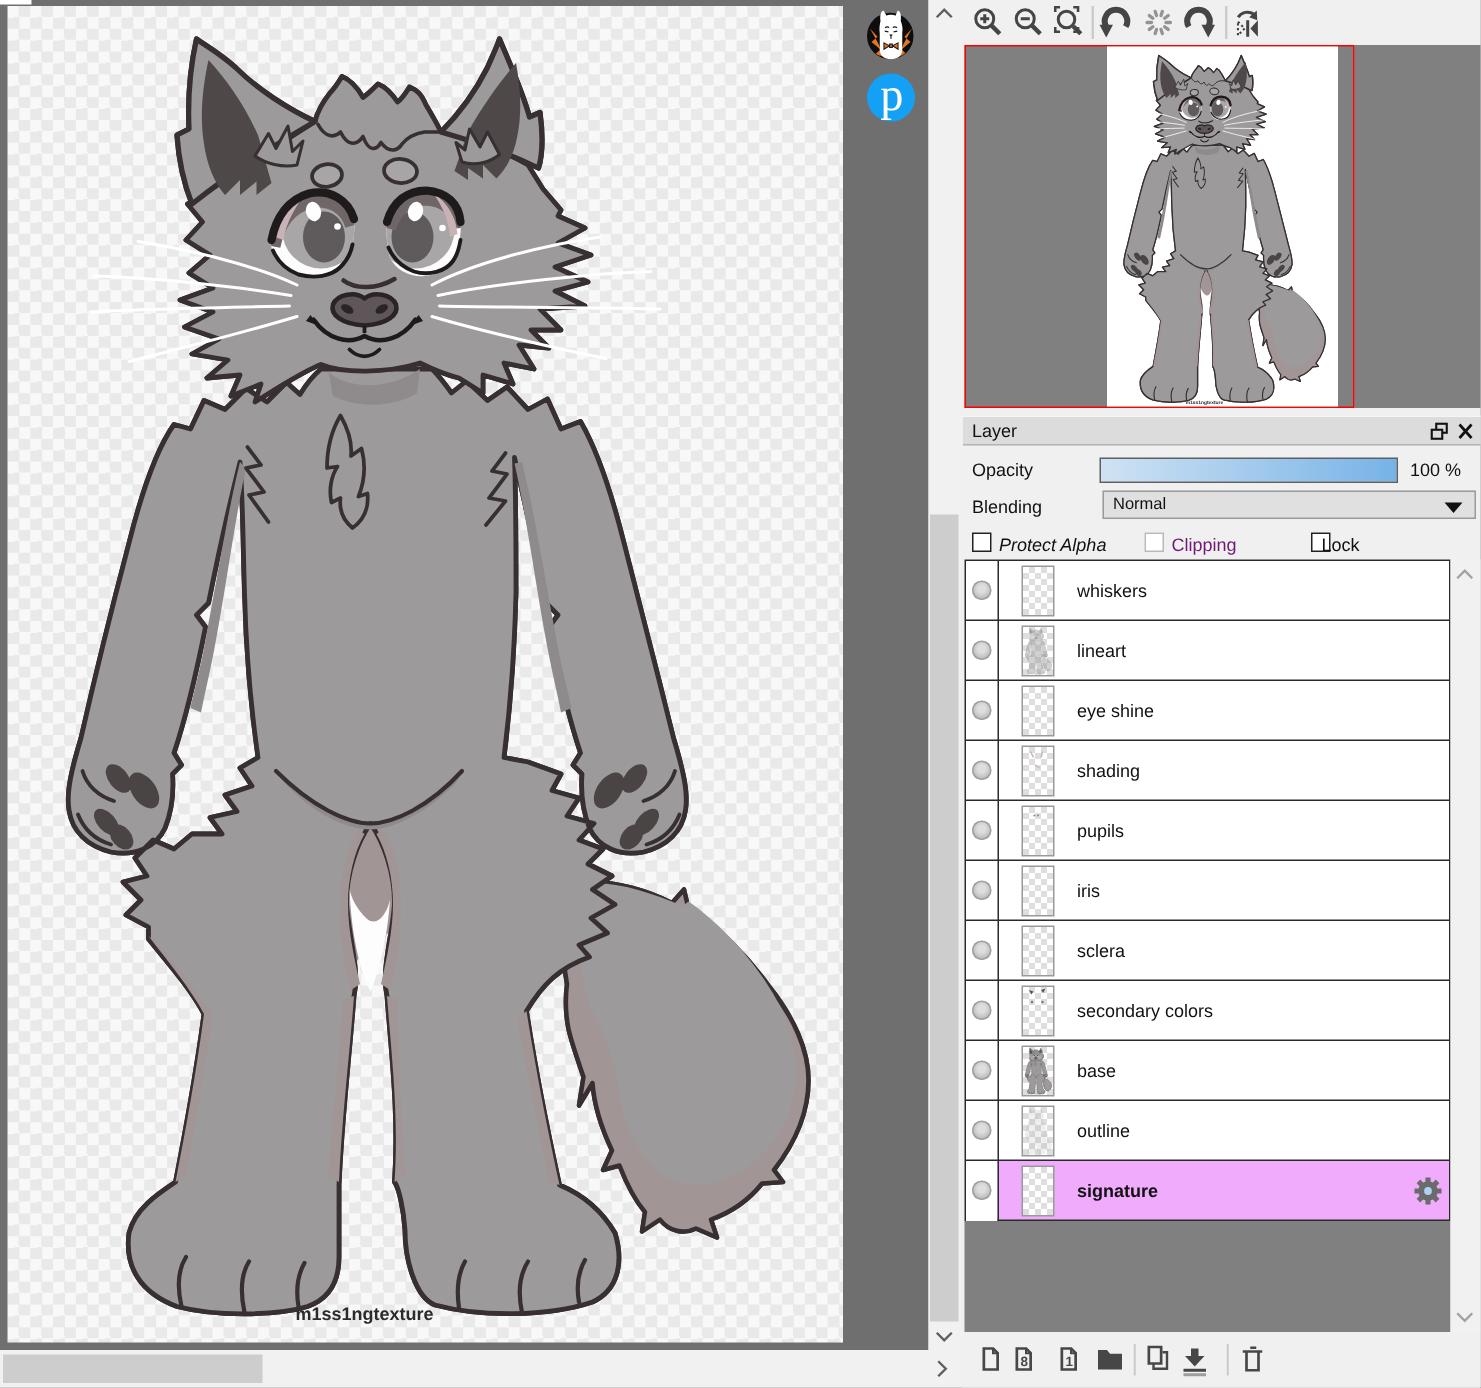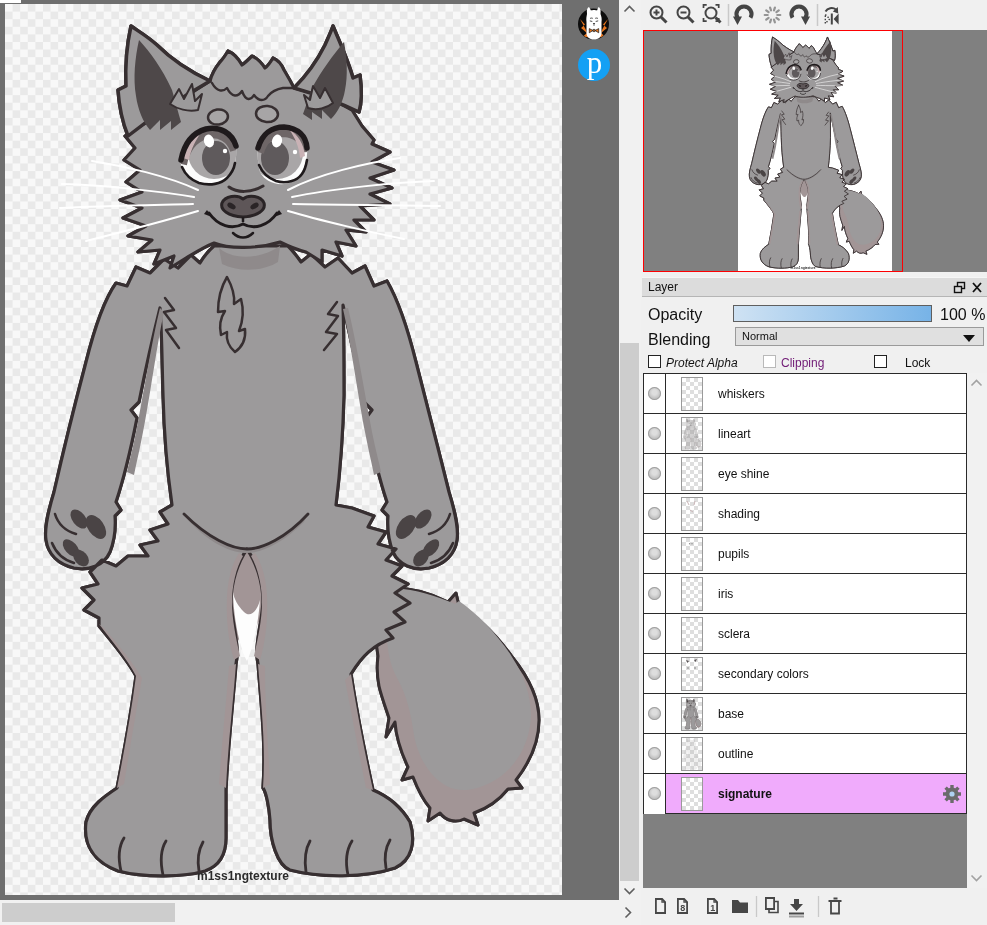--- a/index.html
+++ b/index.html
@@ -17,21 +17,21 @@
 
 #hsb{left:0;top:900px;width:641px;height:25px;background:#f1f1f1;}
 #hsb .thumb{position:absolute;left:2px;top:3px;width:173px;height:19px;background:#cdcdcd;}
 
 #panel{left:641px;top:0;width:346px;height:925px;background:#f0f0f0;}
 #navgray{position:absolute;left:262px;top:30px;width:84px;height:242px;background:#808080;}
 #navbox{position:absolute;left:2px;top:30px;width:260px;height:242px;border:1px solid #fd0002;background:#808080;box-sizing:border-box;}
 #navwhite{position:absolute;left:94px;top:0;width:154px;height:240px;background:#ffffff;overflow:hidden;}
 #layerbar{position:absolute;left:1px;top:277px;width:345px;height:20px;background:#dcdcdc;border-top:1px solid #f5f5f5;border-bottom:1px solid #b5b5b5;box-sizing:border-box;}
 #layerbar .t{position:absolute;left:6px;top:2px;font-size:12px;color:#111;}
-.lbl{font-size:16px;color:#111;}
+.lbl{font-size:12px;color:#111;}
 #oplabel{left:7px;top:306px;}
 #opbar{position:absolute;left:92px;top:305px;width:197px;height:15px;border:1px solid #5f5f5f;background:linear-gradient(to right,#cfe2f3,#77b3e7);}
 #opval{left:299px;top:306px;}
 #blabel{left:7px;top:331px;}
 #combo{position:absolute;left:94px;top:327px;width:249px;height:19px;border:1px solid #9a9a9a;background:#e0e0e0;box-sizing:border-box;}
 #combo .t{position:absolute;left:6px;top:2px;font-size:11px;color:#111;}
 #combo .arr{position:absolute;right:8px;top:7px;width:0;height:0;border-left:6px solid transparent;border-right:6px solid transparent;border-top:7px solid #111;}
 .cb{position:absolute;width:13px;height:13px;border:1px solid #222;background:#fff;box-sizing:border-box;}
 .cbl{position:absolute;font-size:12px;color:#111;}
 
@@ -274,21 +274,21 @@
     <div class="lbl abs" id="blabel">Blending</div>
     <div id="combo">
         <div class="t">Normal</div>
         <div class="arr"></div>
       </div>
     <div class="cb" style="left:7px;top:355px;"></div>
     <div class="cbl" style="left:25px;top:356px;font-style:italic;">Protect Alpha</div>
     <div class="cb" style="left:122px;top:355px;border-color:#b9b9b9;"></div>
     <div class="cbl" style="left:140px;top:356px;color:#701a75;">Clipping</div>
     <div class="cb" style="left:233px;top:355px;"></div>
-    <div class="cbl" style="left:264px;top:356px;">Lock</div>
+    <div class="cbl" style="left:240px;top:356px;">Lock</div>
     <div id="list">
         <div class="row" style="top:0px">
           <div class="vline"></div>
           <div class="ball"></div>
           <div class="thumb"></div>
           <div class="name" style="">whiskers</div>
         </div>
         <div class="row" style="top:40px">
           <div class="vline"></div>
           <div class="ball"></div>

